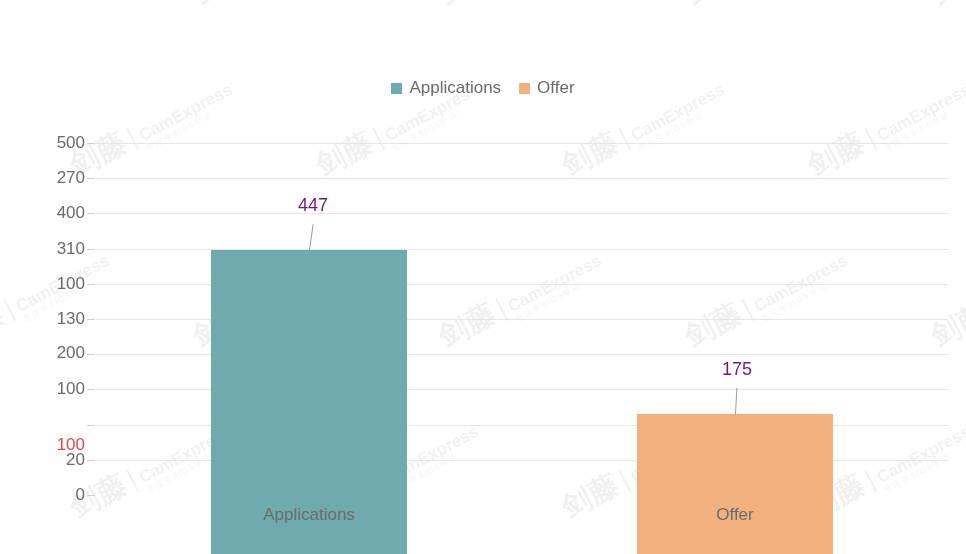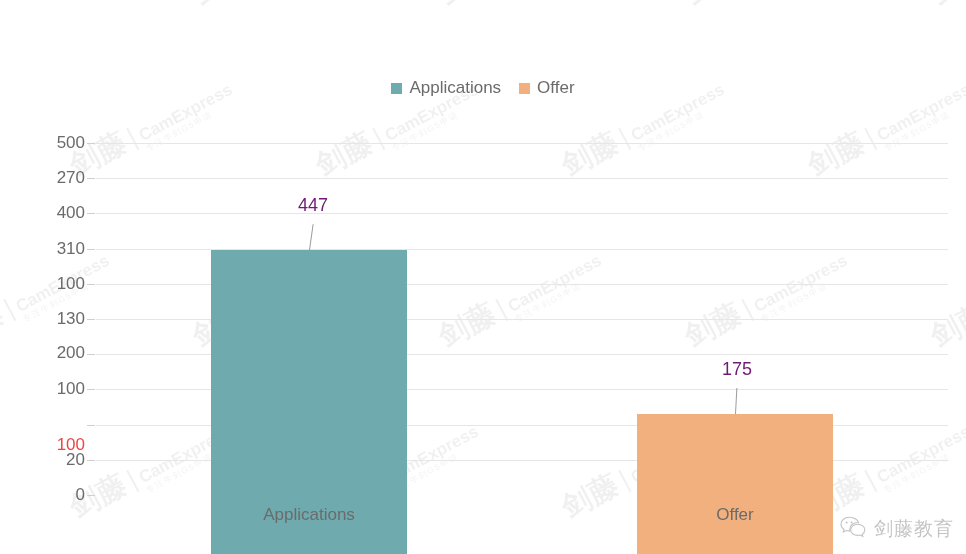--- a/index.html
+++ b/index.html
@@ -386,25 +386,14 @@
     <div id="baseline" style="background: rgb(123, 175, 178);"></div>
     <div class="baseline-dot" id="baseline-dot-left" style="background: rgb(123, 175, 178); left: -6px;"></div>
     <div class="baseline-dot" id="baseline-dot-right" style="background: rgb(123, 175, 178); right: -6px;"></div>
   </div>
 
   <div id="xaxis">
       <div class="cat-label" style="left: 213px; top: 0px; color: rgb(107, 107, 107);">Applications</div>
       <div class="cat-label" style="left: 639px; top: 0px; color: rgb(107, 107, 107);">Offer</div>
     </div>
 
-  <div id="corner-badge">
-    <span>
-      <svg width="26" height="22" viewBox="0 0 26 22" aria-hidden="true">
-        <path d="M9.2 1.2C4.6 1.2 1 4.3 1 8.1c0 2.2 1.2 4.1 3.1 5.4L3.3 16l2.9-1.5c.95.26 1.96.4 3 .4.26 0 .5-.01.76-.03-.17-.55-.26-1.12-.26-1.71 0-3.65 3.6-6.6 8.05-6.6.28 0 .55.01.82.04C17.7 3.6 13.85 1.2 9.2 1.2z" fill="none" stroke="#3a3a3a" stroke-width="1.1"></path>
-        <circle cx="6.6" cy="6.5" r="1.0" fill="#3a3a3a"></circle>
-        <circle cx="11.6" cy="6.5" r="1.0" fill="#3a3a3a"></circle>
-        <path d="M17.8 8.2c-3.9 0-7.1 2.5-7.1 5.6 0 3.1 3.2 5.6 7.1 5.6.85 0 1.67-.12 2.43-.33L22.8 20.4l-.66-2.0c1.6-1.03 2.66-2.62 2.66-4.6 0-3.1-3.1-5.6-7-5.6z" fill="none" stroke="#3a3a3a" stroke-width="1.1"></path>
-      </svg>
-    </span>
-    <span class="badge-text">剑藤教育</span>
-  </div>
 
 </div>
 
 </body></html>

